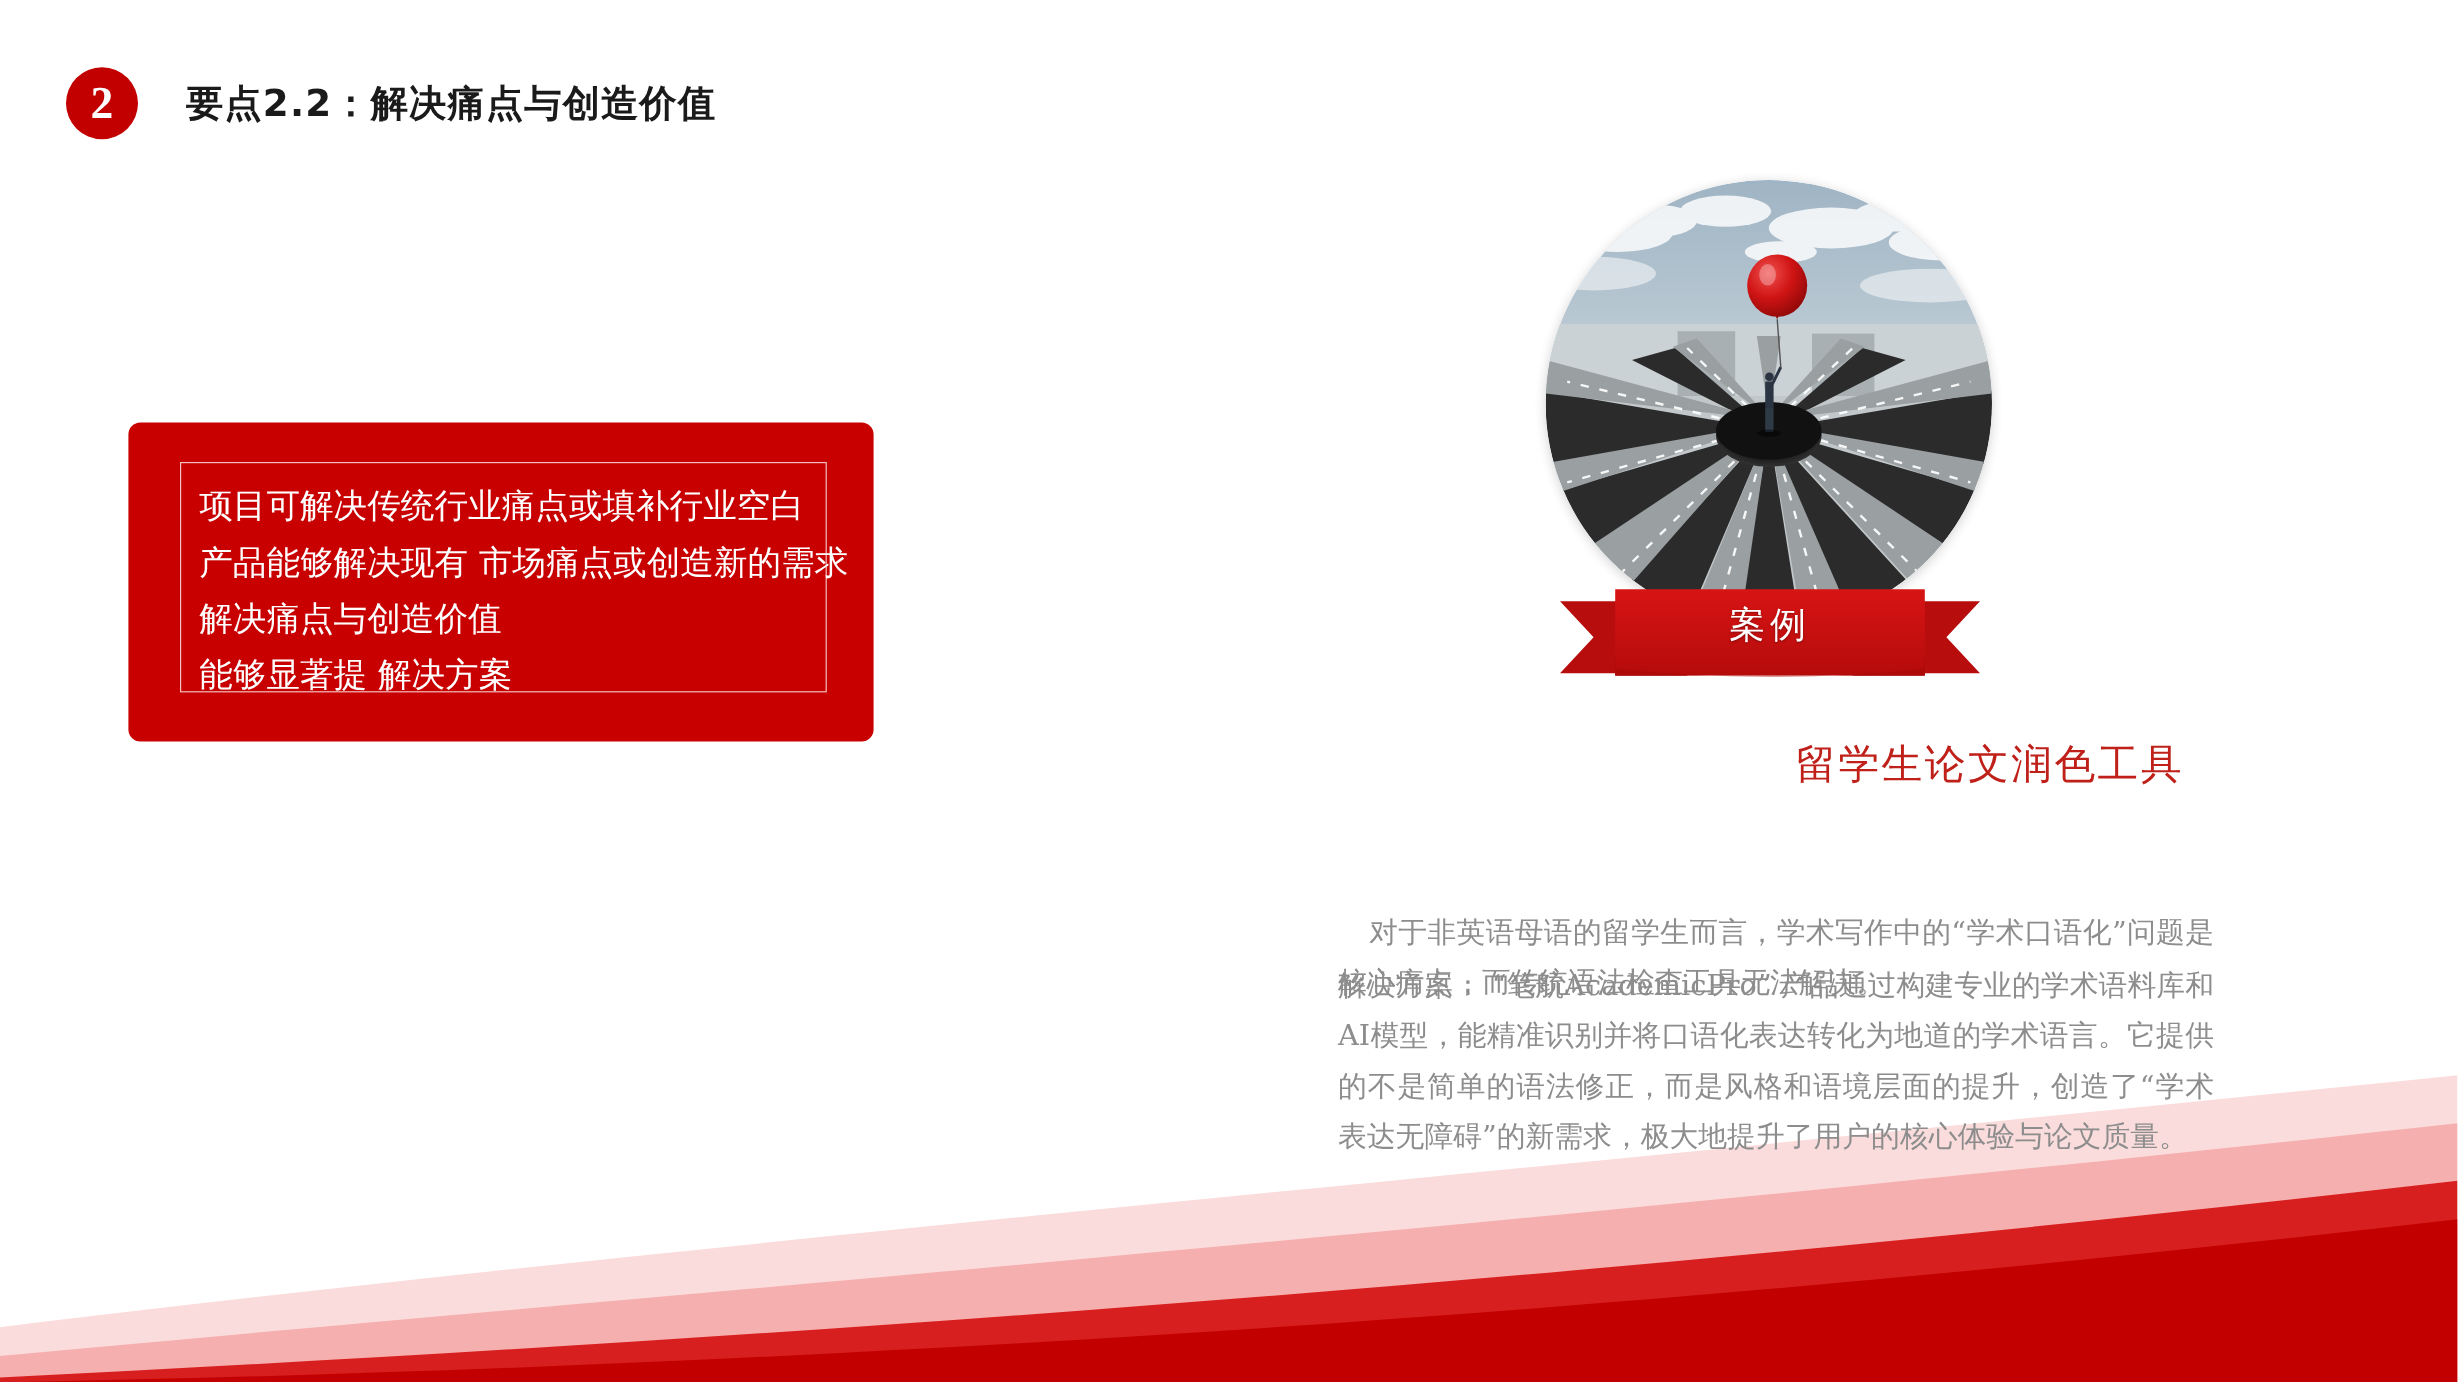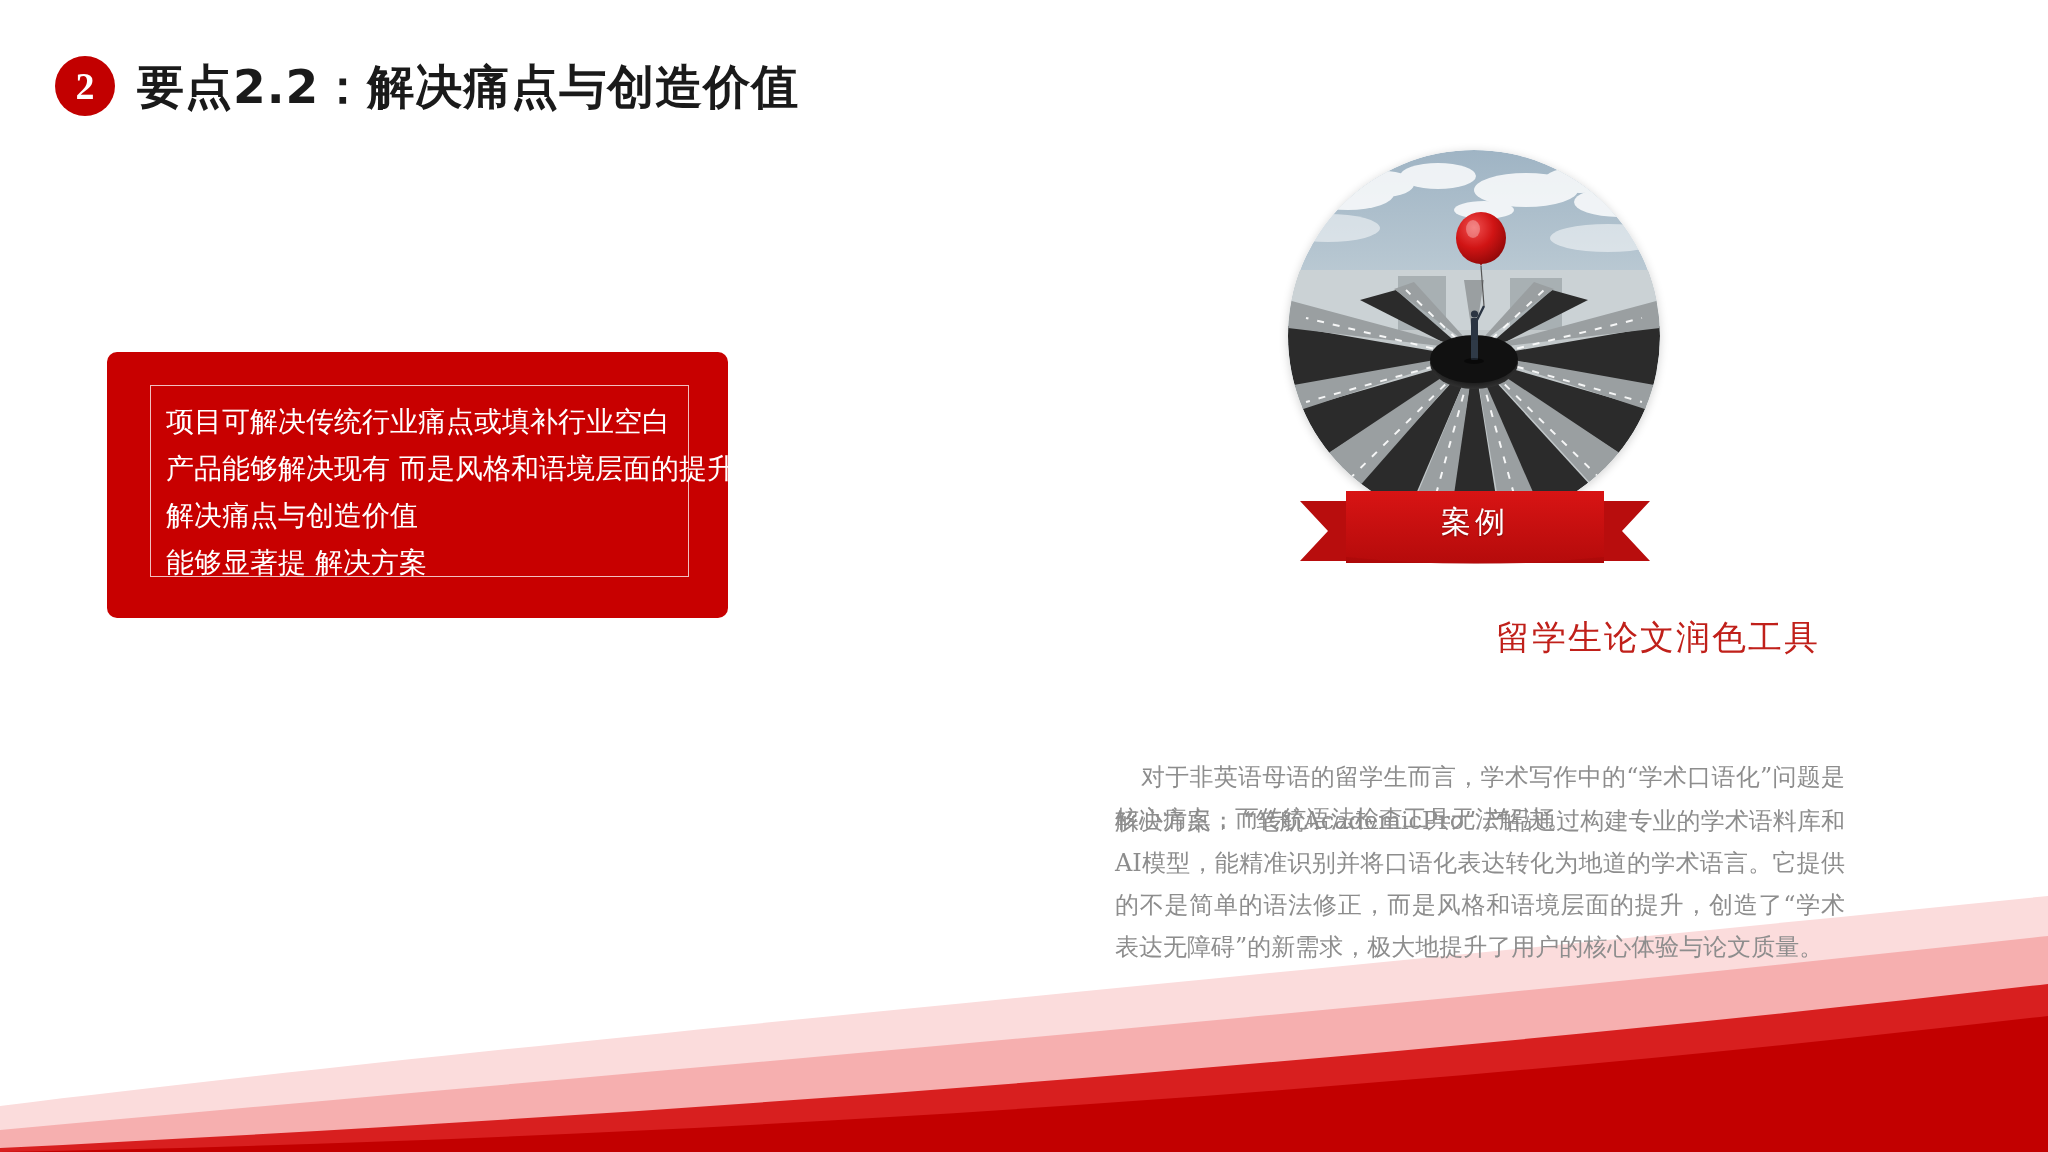--- a/index.html
+++ b/index.html
@@ -16,22 +16,22 @@
   
   .header{position:absolute;left:0;top:0;width:100%;height:160px;}
   .badge{
     position:absolute;left:55px;top:56px;width:60px;height:60px;border-radius:50%;
     background:#C20000;color:#fff;
     display:flex;align-items:center;justify-content:center;
     font-size:38px;font-weight:700;line-height:1;
     font-family:"Liberation Serif","DejaVu Serif",serif;
   }
   .title{
-    position:absolute;left:137px;top:52px;
-    font-size:47px;font-weight:700;color:#1a1a1a;letter-spacing:1px;
+    position:absolute;left:155px;top:52px;
+    font-size:31px;font-weight:700;color:#1a1a1a;letter-spacing:1px;
     white-space:nowrap;line-height:70px;
     font-family:"DejaVu Sans","Liberation Sans",sans-serif;
   }
 
   
   .panel{
     position:absolute;left:107px;top:352px;width:621px;height:266px;
     background:#C80000;border-radius:10px;
   }
   .panel-inner{
@@ -87,21 +87,21 @@
 
   <div class="header">
     <div class="badge">2</div>
     <div class="title">要点2.2：解决痛点与创造价值</div>
   </div>
 
   <div class="panel">
     <div class="panel-inner">
       <div class="panel-list">
         <div class="panel-line">项目可解决传统行业痛点或填补行业空白</div>
-        <div class="panel-line">产品能够解决现有 而是风格和语境层面的提升</div>
+        <div class="panel-line">产品能够解决现有 市场痛点或创造新的需求</div>
         <div class="panel-line">解决痛点与创造价值</div>
         <div class="panel-line">能够显著提 解决方案</div>
       </div>
     </div>
   </div>
 
   <div class="photo-wrap">
     <div class="photo">
       <svg viewBox="0 0 372 372" width="372" height="372">
         <defs>

